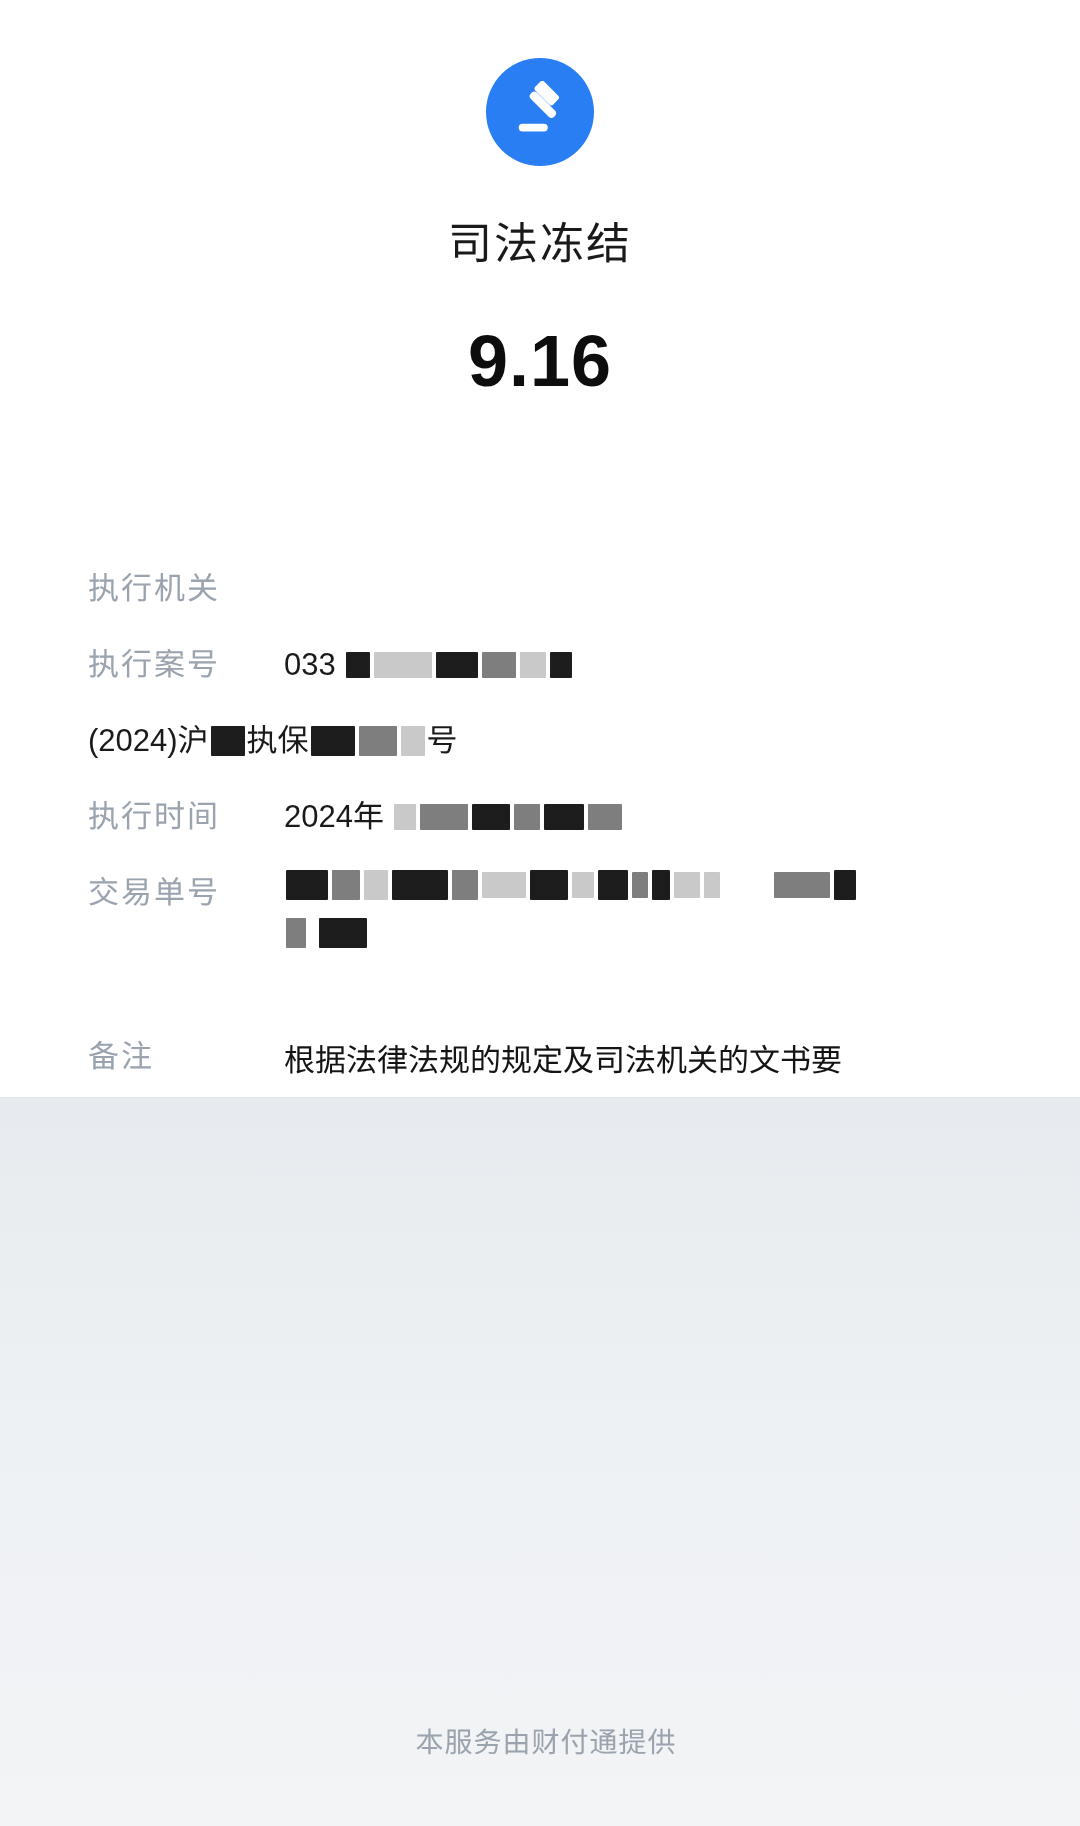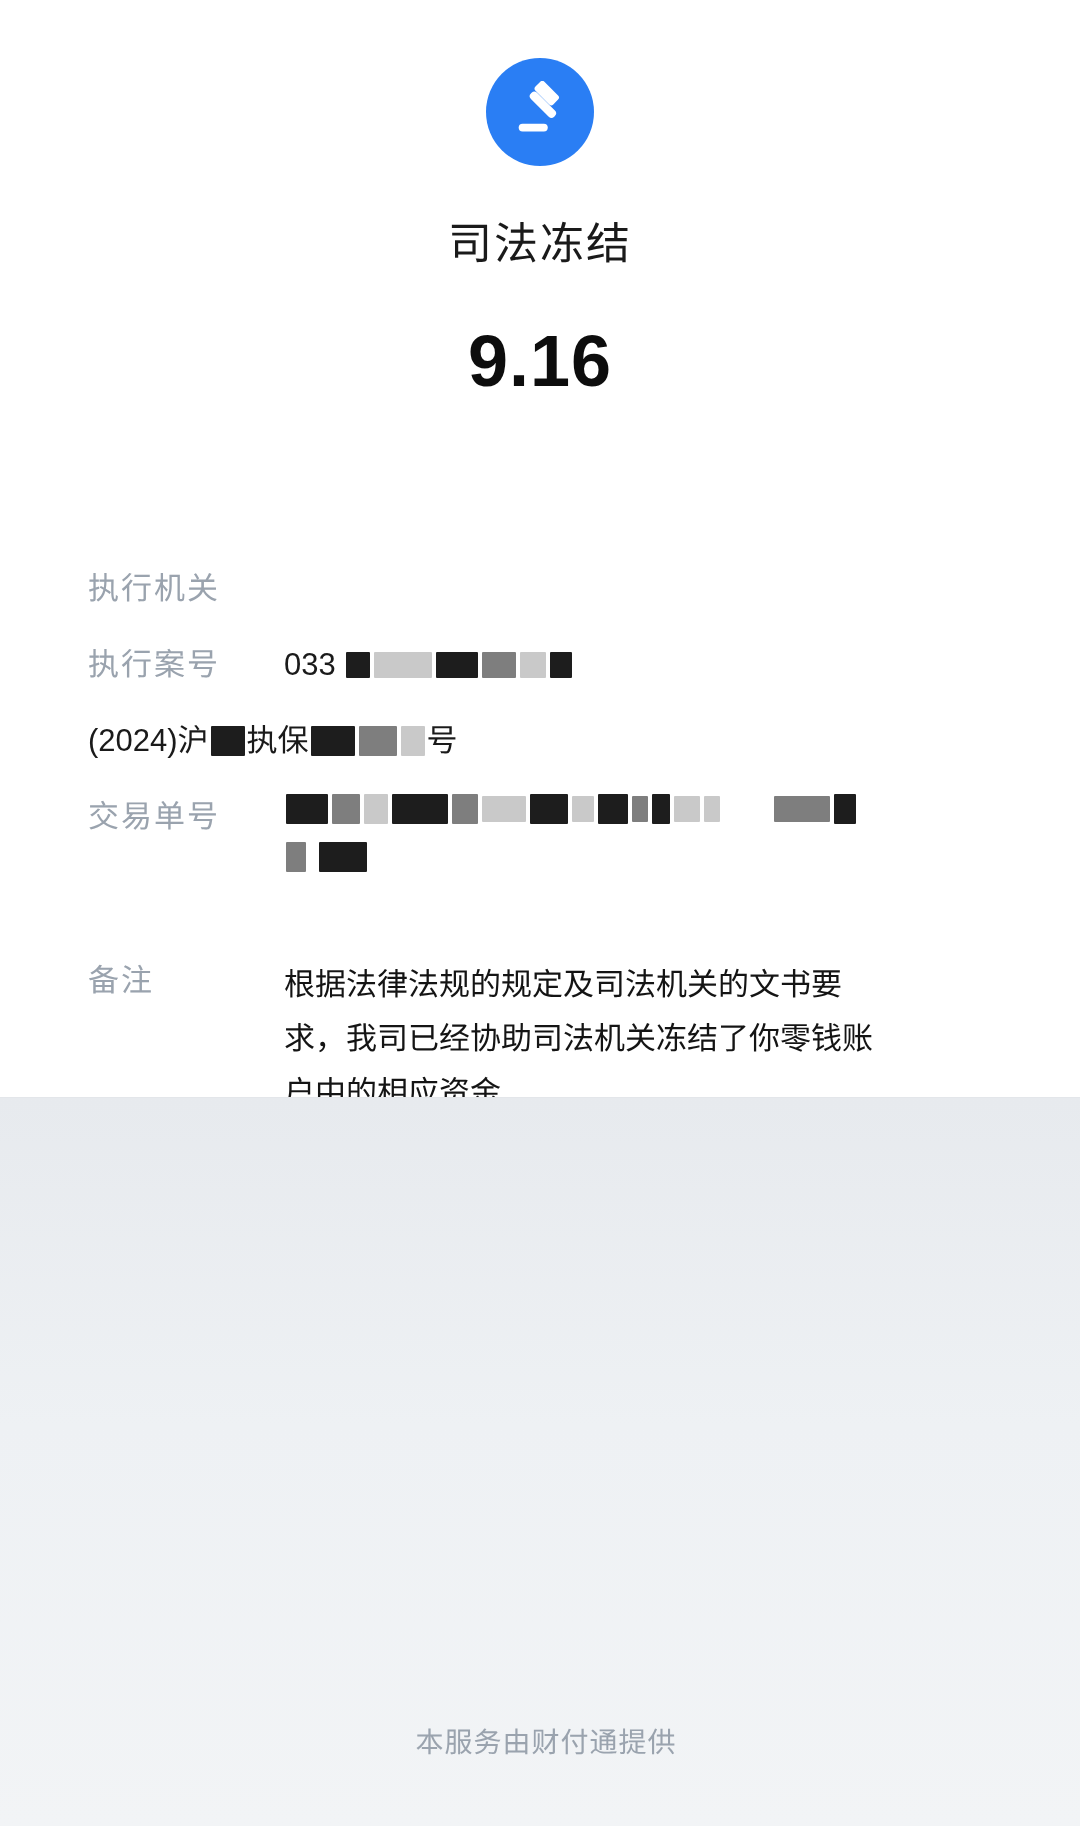--- a/index.html
+++ b/index.html
@@ -184,20 +184,32 @@
         <span class="value-text">(2024)沪</span>
         <span class="redact rd-dark rd-tall" style="width:34px;"></span>
         <span class="value-text">执保</span>
         <span class="redact rd-dark rd-tall" style="width:44px;"></span>
         <span class="redact rd-mid rd-tall" style="width:38px;"></span>
         <span class="redact rd-light rd-tall" style="width:24px;"></span>
         <span class="value-text">号</span>
       </div>
     </div>
 
+    <div class="row">
+      <div class="row-label">执行时间</div>
+      <div class="row-value">
+        <span class="value-text">2024年</span>
+        <span class="redact rd-light" style="width:22px;margin-left:10px;"></span>
+        <span class="redact rd-mid" style="width:48px;"></span>
+        <span class="redact rd-dark" style="width:38px;"></span>
+        <span class="redact rd-mid" style="width:26px;"></span>
+        <span class="redact rd-dark" style="width:40px;"></span>
+        <span class="redact rd-mid" style="width:34px;"></span>
+      </div>
+    </div>
 
     <div class="row">
       <div class="row-label">交易单号</div>
       <div class="row-value">
         <span class="redact rd-dark rd-tall" style="width:42px;"></span>
         <span class="redact rd-mid rd-tall" style="width:28px;"></span>
         <span class="redact rd-light rd-tall" style="width:24px;"></span>
         <span class="redact rd-dark rd-tall" style="width:56px;"></span>
         <span class="redact rd-mid rd-tall" style="width:26px;"></span>
         <span class="redact rd-light" style="width:44px;"></span>

